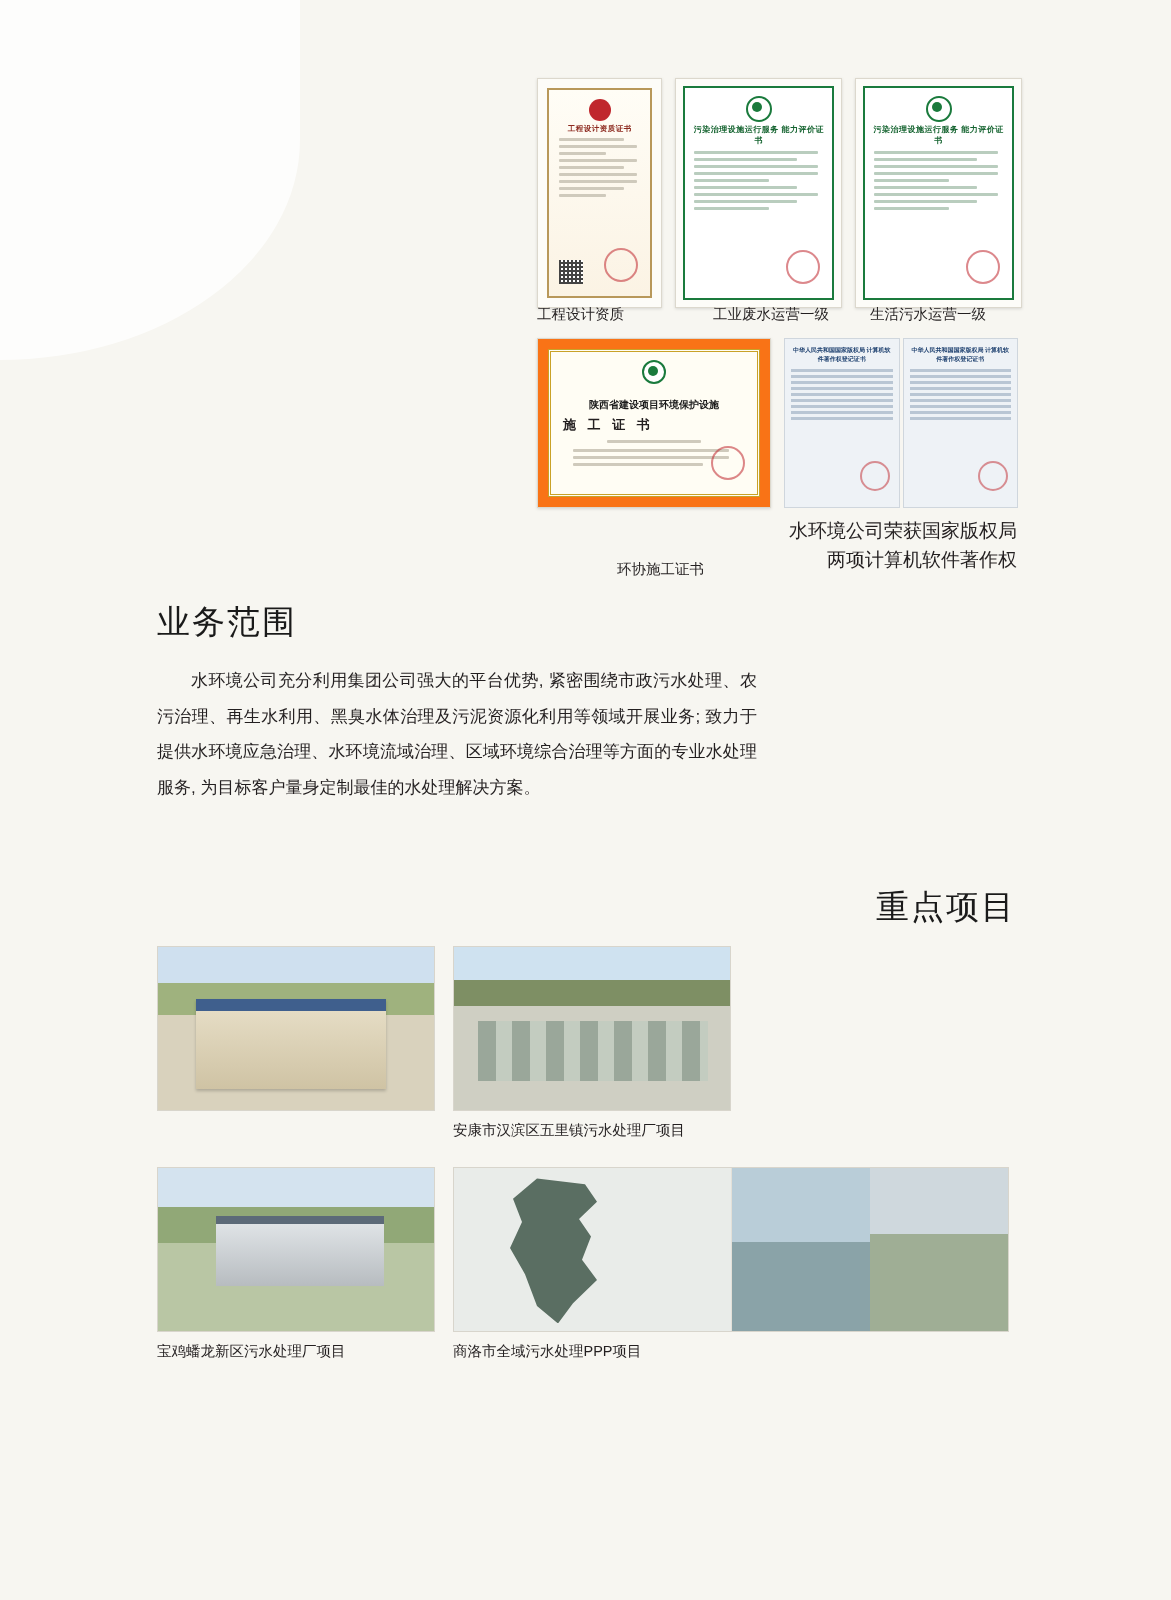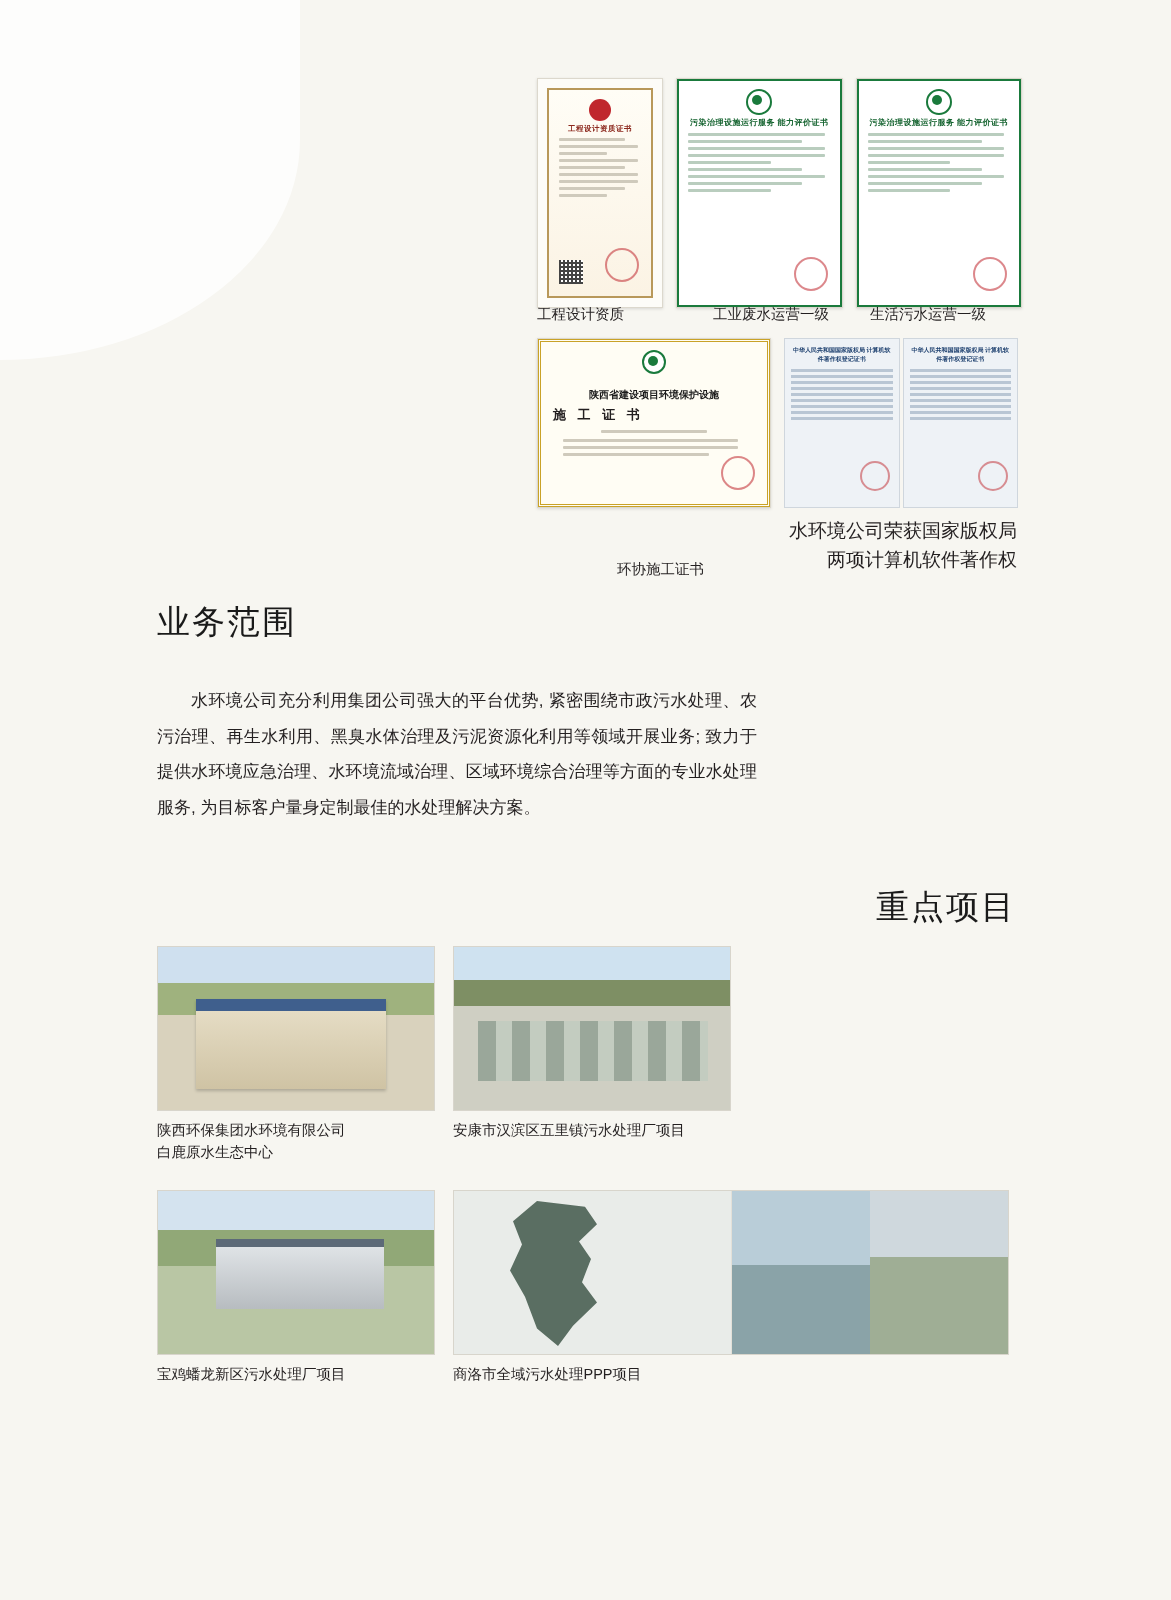--- a/index.html
+++ b/index.html
@@ -45,21 +45,21 @@
   }
   .cert-card {
     background: #fdfcf8;
     border: 1px solid #dcd8cd;
     box-shadow: 0 1px 3px rgba(0,0,0,0.13);
     box-sizing: border-box;
     position: relative;
     overflow: hidden;
   }
   .cert-a { width: 136px; height: 230px; padding: 9px; }
-  .cert-b { width: 182px; height: 230px; }
+  .cert-b { width: 182px; height: 230px; padding: 7px; }
 
   .cert-inner-red {
     border: 2px solid #b8985a;
     height: 100%;
     box-sizing: border-box;
     background: linear-gradient(#fffdf6, #fbf3e4);
     position: relative;
     padding: 7px 8px;
   }
   .cert-inner-green {
@@ -143,25 +143,25 @@
   
   .cert-row-2 {
     position: absolute;
     left: 537px;
     top: 338px;
     display: flex;
     gap: 13px;
   }
   .cert-wide {
     width: 234px; height: 170px;
-    background: #1d4ed8;
+    background: #f97316;
     border: 1px solid #dcd8cd;
     box-shadow: 0 1px 3px rgba(0,0,0,0.13);
     box-sizing: border-box;
-    padding: 0;
+    padding: 10px;
   }
   .cert-wide-inner {
     height: 100%;
     border: 3px double #c9a227;
     box-sizing: border-box;
     background: #fffdf4;
     padding: 6px 12px;
     position: relative;
   }
   .cert-wide-title {
@@ -222,21 +222,20 @@
   .biz-body {
     position: absolute;
     left: 157px;
     top: 663px;
     width: 600px;
     font-size: 17px;
     line-height: 2.1;
     color: #231f20;
     text-indent: 34px;
     text-align: justify;
-    margin-top: 20px;
   }
 
   #proj-title { right: 155px; top: 885px; }
 
   
   .proj-grid {
     position: absolute;
     left: 157px;
     top: 946px;
     width: 860px;
@@ -450,24 +449,20 @@
     <div class="sec-title" id="biz-title">业务范围</div>
     <div class="biz-body">水环境公司充分利用集团公司强大的平台优势, 紧密围绕市政污水处理、农污治理、再生水利用、黑臭水体治理及污泥资源化利用等领域开展业务; 致力于提供水环境应急治理、水环境流域治理、区域环境综合治理等方面的专业水处理服务, 为目标客户量身定制最佳的水处理解决方案。</div>
 
     <div class="sec-title" id="proj-title">重点项目</div>
 
     <div class="proj-grid">
 
       <div class="proj-row">
         <div class="proj-item">
           <div class="photo ph1"></div>
-          <div class="pcap">
-            <div>陕西环保集团水环境有限公司</div>
-            <div>白鹿原水生态中心</div>
-          </div>
         </div>
         <div class="proj-item">
           <div class="photo ph3"></div>
           <div class="pcap">安康市汉滨区五里镇污水处理厂项目</div>
         </div>
       </div>
 
       <div class="proj-row" style="margin-top:26px;">
         <div class="proj-item">
           <div class="photo ph4"></div>

